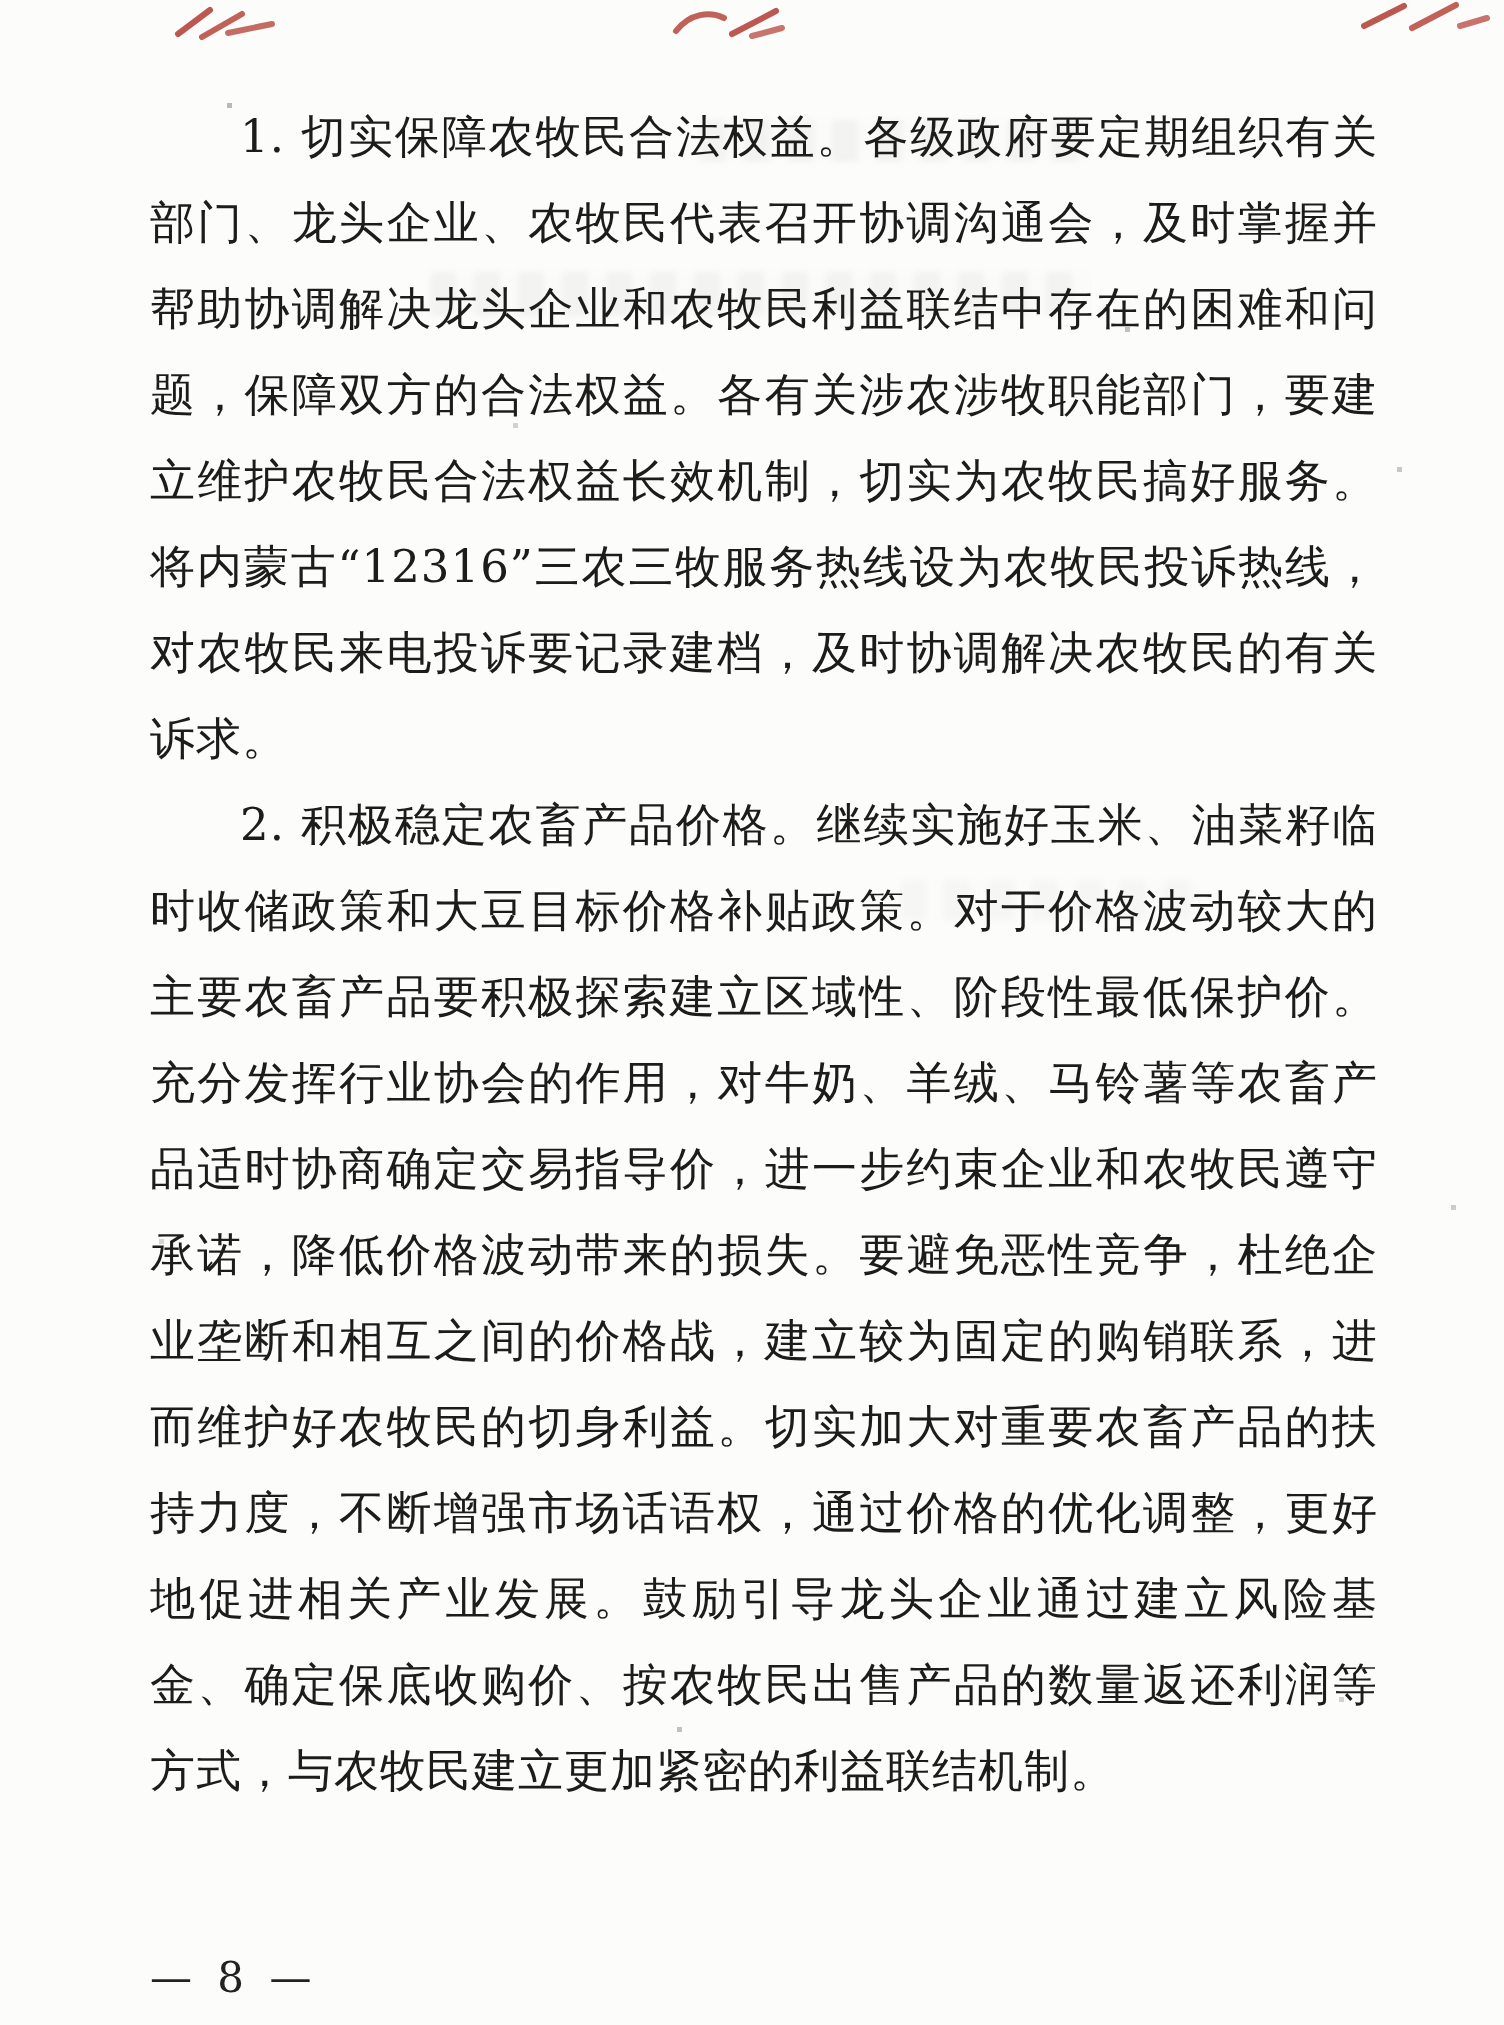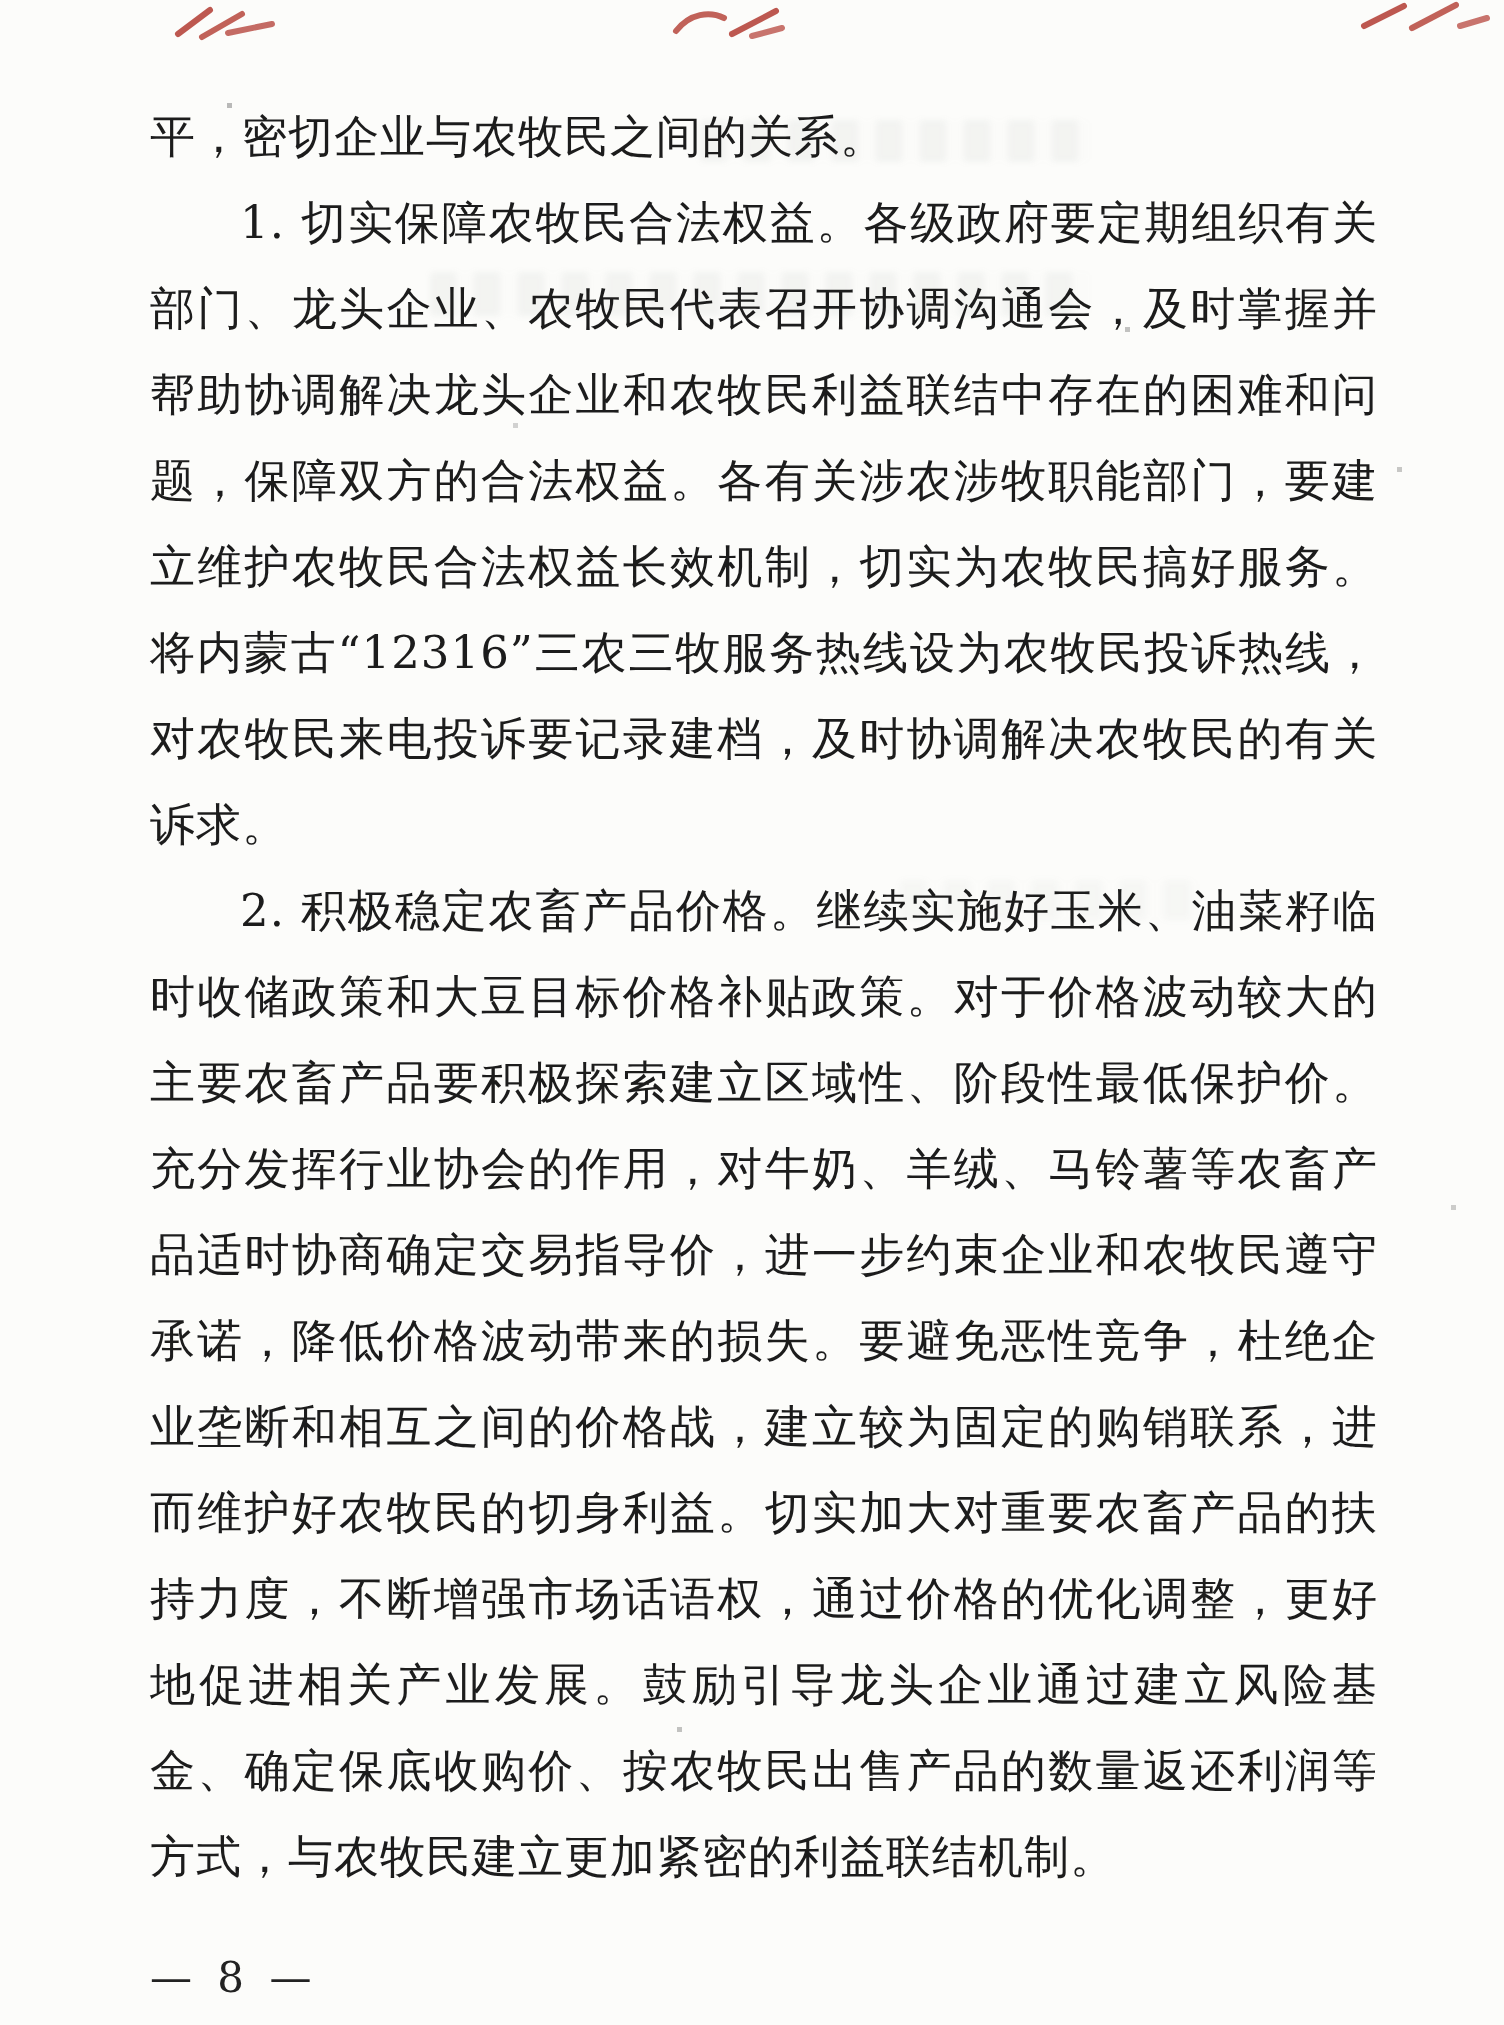--- a/index.html
+++ b/index.html
@@ -120,21 +120,20 @@
     </svg>
   </div>
 
   <div class="bleed" style="left:700px; top:120px; width:390px; height:42px;"></div>
   <div class="bleed" style="left:430px; top:272px; width:660px; height:44px;"></div>
   <div class="bleed" style="left:900px; top:880px; width:300px; height:40px; opacity:0.35;"></div>
 
   <div class="specks"></div>
 
   <div class="body-text">
-    <p class="continuation">平，密切企业与农牧民之间的关系。</p>
     <p class="para">1. 切实保障农牧民合法权益。各级政府要定期组织有关部门、龙头企业、农牧民代表召开协调沟通会，及时掌握并帮助协调解决龙头企业和农牧民利益联结中存在的困难和问题，保障双方的合法权益。各有关涉农涉牧职能部门，要建立维护农牧民合法权益长效机制，切实为农牧民搞好服务。将内蒙古“12316”三农三牧服务热线设为农牧民投诉热线，对农牧民来电投诉要记录建档，及时协调解决农牧民的有关诉求。</p>
     <p class="para">2. 积极稳定农畜产品价格。继续实施好玉米、油菜籽临时收储政策和大豆目标价格补贴政策。对于价格波动较大的主要农畜产品要积极探索建立区域性、阶段性最低保护价。充分发挥行业协会的作用，对牛奶、羊绒、马铃薯等农畜产品适时协商确定交易指导价，进一步约束企业和农牧民遵守承诺，降低价格波动带来的损失。要避免恶性竞争，杜绝企业垄断和相互之间的价格战，建立较为固定的购销联系，进而维护好农牧民的切身利益。切实加大对重要农畜产品的扶持力度，不断增强市场话语权，通过价格的优化调整，更好地促进相关产业发展。鼓励引导龙头企业通过建立风险基金、确定保底收购价、按农牧民出售产品的数量返还利润等方式，与农牧民建立更加紧密的利益联结机制。</p>
 
   </div>
 
   <div class="footer">— 8 —</div>
 
 </div>
 
 </body></html>

